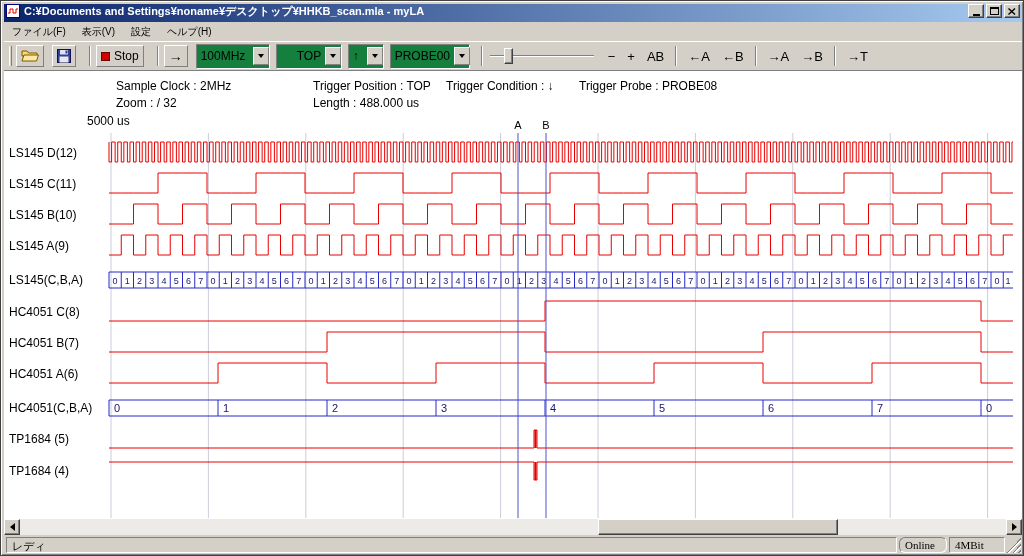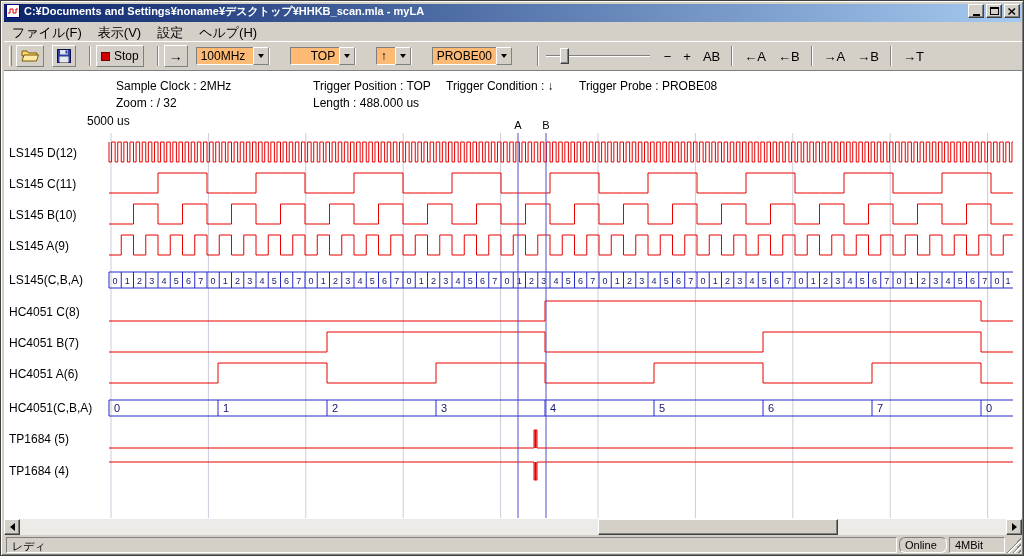--- a/index.html
+++ b/index.html
@@ -14,38 +14,38 @@
   .title-text { color:#fff; font-size:11px; font-weight:bold; margin-left:4px; white-space:nowrap;
                 overflow:hidden; flex:1; }
   .win-btn { width:16px; height:14px; background:#d4d0c8; border:1px solid; border-color:#fff #404040 #404040 #fff;
              box-shadow: inset -1px -1px 0 #808080; margin-left:2px; display:flex; align-items:center;
              justify-content:center; flex:none; }
   .glyph-min { width:7px; height:2px; background:#000; margin-top:7px; }
   .glyph-max { width:9px; height:8px; border:1px solid #000; border-top:2px solid #000; }
 
   
   .menubar { position:absolute; left:3px; top:21px; width:1018px; height:19px; background:#d4d0c8;
-             display:flex; align-items:flex-start; font-size:13px; color:#000; }
+             display:flex; align-items:flex-end; font-size:10px; color:#000; }
   .menu-item { padding:2px 8px; }
 
   
   .toolbar { position:absolute; left:3px; top:40px; width:1018px; height:30px; background:#d4d0c8;
              border-top:1px solid #ffffff; border-bottom:1px solid #808080;
              display:flex; align-items:center; padding-left:4px; font-size:12px; color:#000; }
   .tb-grip { width:3px; height:20px; border-left:1px solid #fff; border-right:1px solid #808080; margin:0 4px 0 1px; }
   .tb-btn { height:22px; min-width:24px; display:flex; align-items:center; justify-content:center;
             background:#d4d0c8; border:1px solid; border-color:#fff #808080 #808080 #fff; margin-right:8px;
             padding:0 4px; gap:4px; }
   .tb-flat { height:22px; display:flex; align-items:center; justify-content:center; padding:0 6px;
              font-size:13px; background:none; border:none; }
   .tb-sep { width:2px; height:20px; border-left:1px solid #808080; border-right:1px solid #fff; margin:0 5px; }
   .stop-square { width:9px; height:9px; background:#d00000; border:1px solid #700000; display:inline-block; }
   .run-label { font-size:14px; font-weight:bold; }
-  .combo { height:18px; background:#fdba74; border:1px solid; border-color:#808080 #fff #fff #808080;
-           display:flex; align-items:center; margin-right:20px; }
+  .combo { height:25px; background:#15803d; border:1px solid; border-color:#808080 #fff #fff #808080;
+           display:flex; align-items:center; margin-right:6px; }
   .combo .val { padding:0 4px; flex:1; white-space:nowrap; font-size:12px; }
   .combo .drop { width:16px; height:18px; background:#d4d0c8; border:1px solid; border-color:#fff #808080 #808080 #fff;
                  display:flex; align-items:center; justify-content:center; flex:none; }
   .arrow-down { width:0; height:0; border-left:3px solid transparent; border-right:3px solid transparent;
                 border-top:4px solid #000; }
   .slider { position:relative; width:104px; height:22px; margin:0 8px 0 2px; }
   .slider-track { position:absolute; top:10px; left:0; right:0; height:2px; background:#808080;
                   border-bottom:1px solid #fff; }
   .slider-thumb { position:absolute; top:3px; left:14px; width:9px; height:16px; background:#d4d0c8;
                   border:1px solid; border-color:#fff #404040 #404040 #fff; box-shadow: inset -1px -1px 0 #808080; }
@@ -64,21 +64,21 @@
   .sb-btn.left { left:0; } .sb-btn.right { right:0; }
   .tri-left { width:0; height:0; border-top:4px solid transparent; border-bottom:4px solid transparent;
               border-right:5px solid #000; }
   .tri-right { width:0; height:0; border-top:4px solid transparent; border-bottom:4px solid transparent;
                border-left:5px solid #000; }
   .sb-thumb { position:absolute; left:594px; top:0; width:240px; height:16px; background:#d4d0c8;
               border:1px solid; border-color:#fff #404040 #404040 #fff; box-shadow: inset -1px -1px 0 #808080; }
 
   
   .statusbar { position:absolute; left:3px; top:535px; width:1018px; height:18px; background:#d4d0c8;
-               display:flex; gap:2px; padding:1px 1px 1px 2px; font-size:11px; color:#000; }
+               display:flex; gap:2px; padding:1px 1px 1px 2px; font-size:11px; color:#000;font-family:Liberation Serif, serif; }
   .status-panel { border:1px solid; border-color:#808080 #fff #fff #808080; padding:1px 5px;
                   white-space:nowrap; overflow:hidden; }
   .status-ready { flex:1; }
   .status-online { width:48px; flex:none;border-radius:6px; }
   .status-mem { width:56px; flex:none; }
   .resize-grip { width:14px; flex:none; background:
       linear-gradient(135deg, transparent 0 50%, #808080 50% 56%, #fff 56% 62%, transparent 62% 70%,
       #808080 70% 76%, #fff 76% 82%, transparent 82% 90%, #808080 90% 96%, #fff 96%); }
 </style>
 </head>

